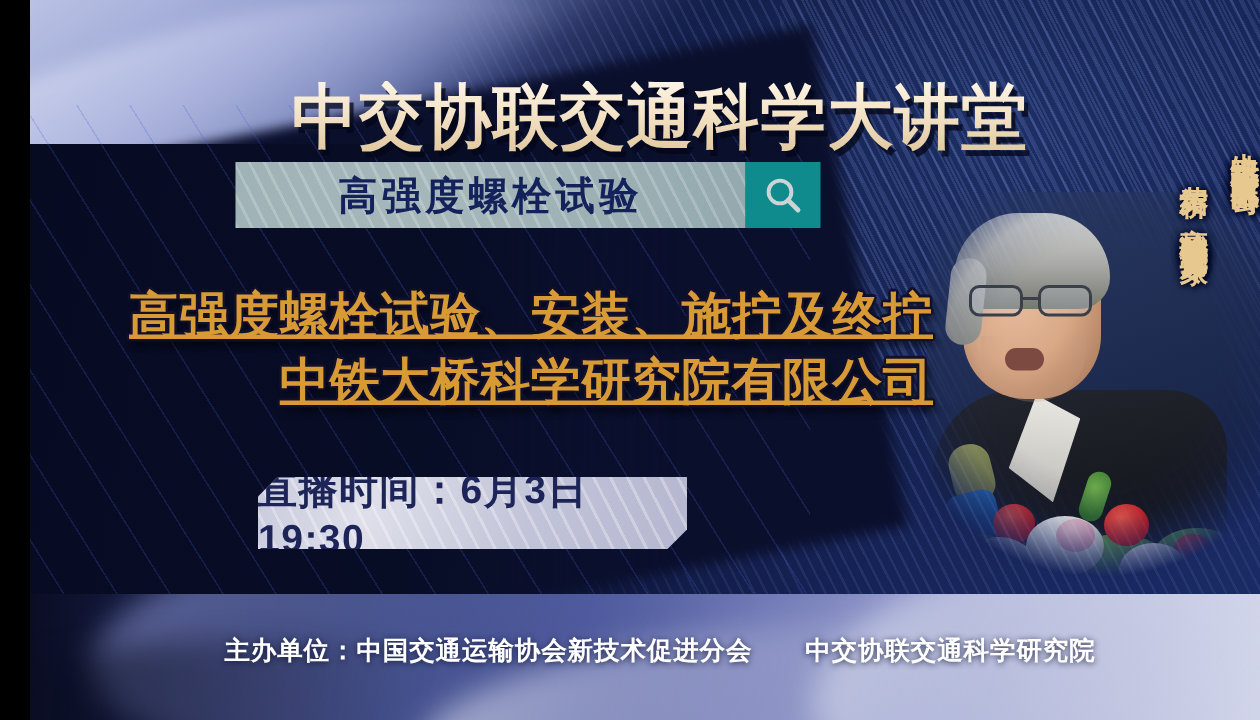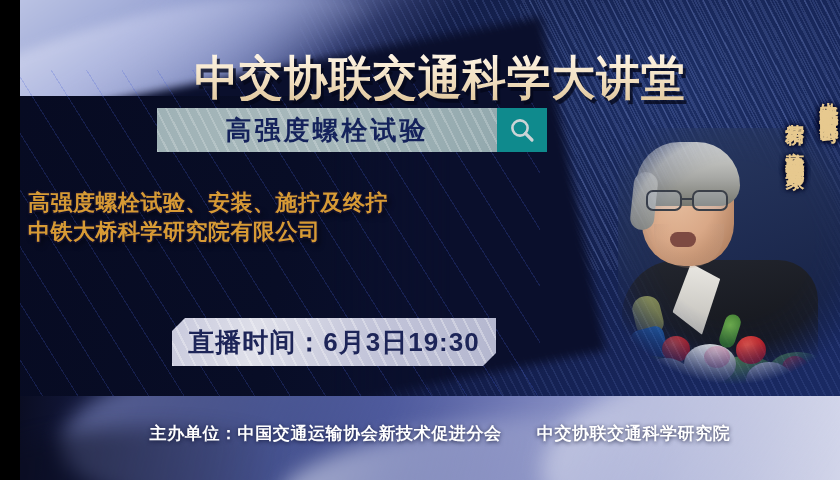--- a/index.html
+++ b/index.html
@@ -185,36 +185,37 @@
   .subbar-search{
     width:50px;
     background:#0f8a8d;
     display:flex;align-items:center;justify-content:center;
   }
   .subbar-search svg{display:block;}
 
   
   .headline{
     position:absolute;left:8px;top:188px;width:594px;
-    text-align:left;
-    font-size:22px;line-height:1.32;font-weight:bold;
+    text-align:right;
+    font-size:33px;line-height:1.32;font-weight:bold;
     color:#d79a35;
     letter-spacing:.5px;
     text-shadow:
        1.6px 0 0 #12102a, -1.6px 0 0 #12102a,
        0 1.6px 0 #12102a, 0 -1.6px 0 #12102a,
        1.2px 1.2px 0 #12102a, -1.2px 1.2px 0 #12102a,
        1.2px -1.2px 0 #12102a, -1.2px -1.2px 0 #12102a,
        3px 4px 5px rgba(0,0,0,.55);
+    text-decoration: underline;
   }
   .headline .l2{display:block;}
 
   
   .timebar{
-    position:absolute;left:152px;top:318px;width:324px;height:48px;
+    position:absolute;left:152px;top:318px;width:286px;height:48px;
     background:linear-gradient(103deg,#c9cadd 0%,#dedfe9 26%,#c2c4d9 62%,#b4b7cf 100%);
     clip-path:polygon(13px 0,100% 0,100% calc(100% - 13px),calc(100% - 13px) 100%,0 100%,0 13px);
     display:flex;align-items:center;justify-content:center;
     overflow:hidden;
     box-shadow:0 2px 9px rgba(0,0,0,.35);
   }
   .timebar::after{
     content:"";position:absolute;inset:0;
     background:repeating-linear-gradient(63deg,
       rgba(255,255,255,.30) 0px, rgba(255,255,255,.30) 2px,

